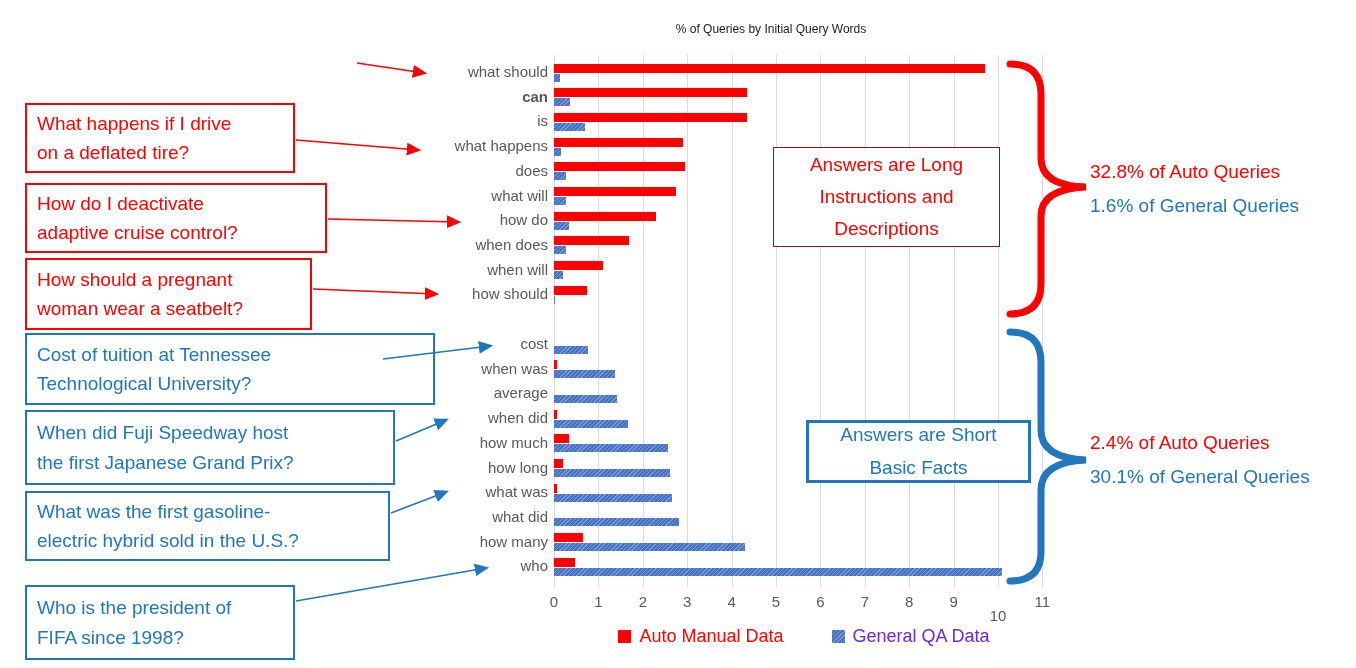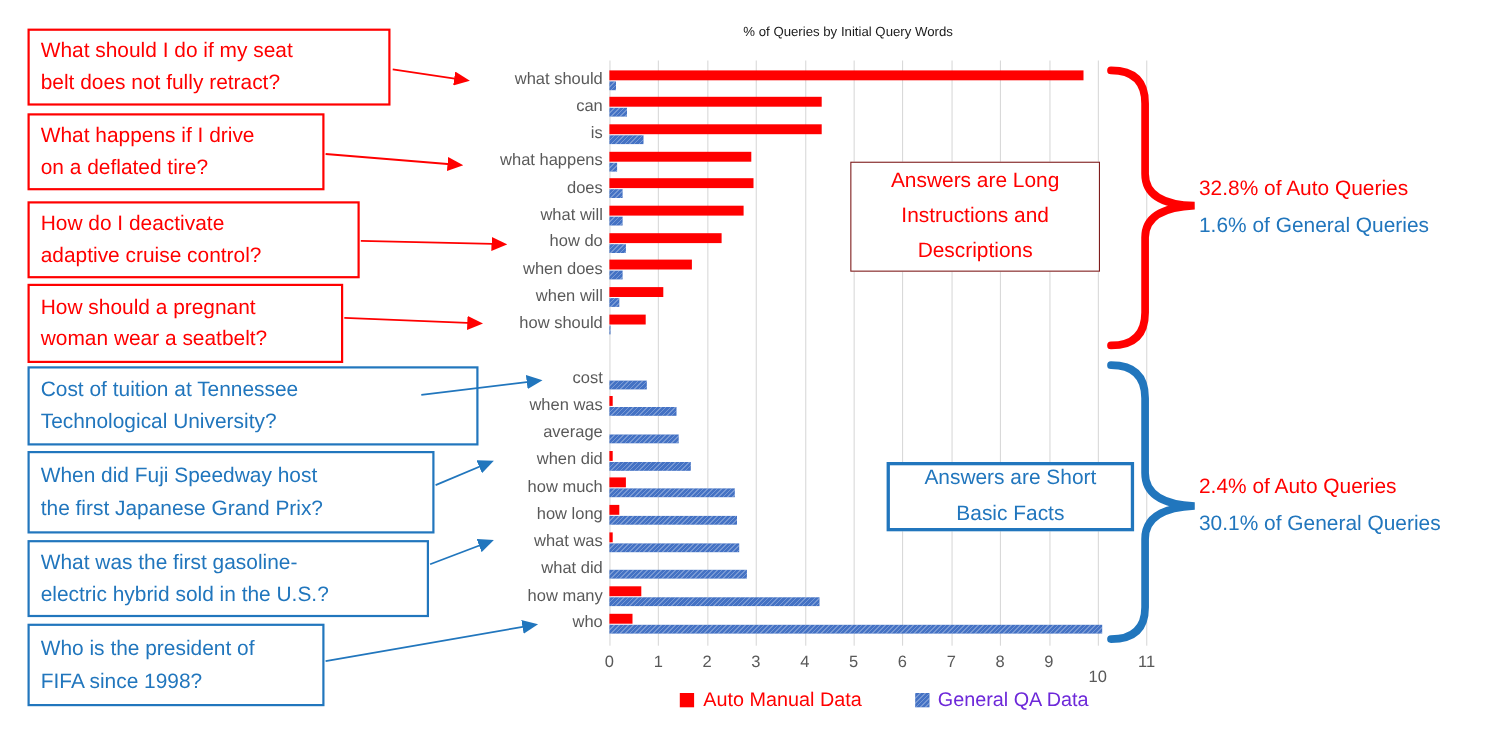--- a/index.html
+++ b/index.html
@@ -49,24 +49,20 @@
 
   #overlay{position:absolute;left:0;top:0;width:1356px;height:668px;pointer-events:none;}
 </style>
 </head>
 <body>
 
 <div id="page">
 
   <div id="chart-title">% of Queries by Initial Query Words</div>
 
-  <div class="qbox red" style="left:25px;top:26px;width:330px;height:70px;">
-    <span class="ln">What should I do if my seat</span>
-    <span class="ln">belt does not fully retract?</span>
-  </div>
   <div class="qbox red" style="left:25px;top:103px;width:270px;height:70px;">
     <span class="ln">What happens if I drive</span>
     <span class="ln">on a deflated tire?</span>
   </div>
   <div class="qbox red" style="left:25px;top:183px;width:302px;height:70px;">
     <span class="ln">How do I deactivate</span>
     <span class="ln">adaptive cruise control?</span>
   </div>
   <div class="qbox red" style="left:25px;top:258px;width:287px;height:72px;">
     <span class="ln">How should a pregnant</span>
@@ -78,21 +74,21 @@
     <span class="ln">Technological University?</span>
   </div>
   <div class="qbox blue" style="left:25px;top:410px;width:370px;height:75px;">
     <span class="ln">When did Fuji Speedway host</span>
     <span class="ln">the first Japanese Grand Prix?</span>
   </div>
   <div class="qbox blue" style="left:25px;top:491px;width:365px;height:70px;">
     <span class="ln">What was the first gasoline-</span>
     <span class="ln">electric hybrid sold in the U.S.?</span>
   </div>
-  <div class="qbox blue" style="left:25px;top:567px;width:270px;height:75px;">
+  <div class="qbox blue" style="left:25px;top:585px;width:270px;height:75px;">
     <span class="ln">Who is the president of</span>
     <span class="ln">FIFA since 1998?</span>
   </div>
 
   <div id="plot-area">
       <div class="gridline" style="left: 554px; top: 55px; height: 532px;"></div>
       <div class="tick-label" style="left: 539px; top: 593px; width: 30px;">0</div>
       <div class="gridline" style="left: 598.4px; top: 55px; height: 532px;"></div>
       <div class="tick-label" style="left: 583.4px; top: 593px; width: 30px;">1</div>
       <div class="gridline" style="left: 642.8px; top: 55px; height: 532px;"></div>
@@ -111,21 +107,21 @@
       <div class="tick-label" style="left: 894.2px; top: 593px; width: 30px;">8</div>
       <div class="gridline" style="left: 953.6px; top: 55px; height: 532px;"></div>
       <div class="tick-label" style="left: 938.6px; top: 593px; width: 30px;">9</div>
       <div class="gridline" style="left: 998px; top: 55px; height: 532px;"></div>
       <div class="tick-label" style="left: 983px; top: 593px; width: 30px; margin-top: 14px;">10</div>
       <div class="gridline" style="left: 1042.4px; top: 55px; height: 532px;"></div>
       <div class="tick-label" style="left: 1027.4px; top: 593px; width: 30px;">11</div>
       <div class="cat-label" style="left: 294px; top: 63px; width: 254px;">what should</div>
       <div class="bar auto" style="left: 554px; top: 63.5px; width: 430.68px; height: 9px;"></div>
       <div class="bar general" style="left: 554px; top: 73.5px; width: 6.216px; height: 8px;"></div>
-      <div class="cat-label" style="left: 294px; top: 87.7px; width: 254px;">can</div>
+      <div class="cat-label" style="left: 294px; top: 87.7px; width: 254px; font-weight: bold;">can</div>
       <div class="bar auto" style="left: 554px; top: 88.2px; width: 193.14px; height: 9px;"></div>
       <div class="bar general" style="left: 554px; top: 98.2px; width: 15.54px; height: 8px;"></div>
       <div class="cat-label" style="left: 294px; top: 112.4px; width: 254px;">is</div>
       <div class="bar auto" style="left: 554px; top: 112.9px; width: 193.14px; height: 9px;"></div>
       <div class="bar general" style="left: 554px; top: 122.9px; width: 31.08px; height: 8px;"></div>
       <div class="cat-label" style="left: 294px; top: 137.1px; width: 254px;">what happens</div>
       <div class="bar auto" style="left: 554px; top: 137.6px; width: 128.76px; height: 9px;"></div>
       <div class="bar general" style="left: 554px; top: 147.6px; width: 7.104px; height: 8px;"></div>
       <div class="cat-label" style="left: 294px; top: 161.8px; width: 254px;">does</div>
       <div class="bar auto" style="left: 554px; top: 162.3px; width: 130.98px; height: 9px;"></div>

